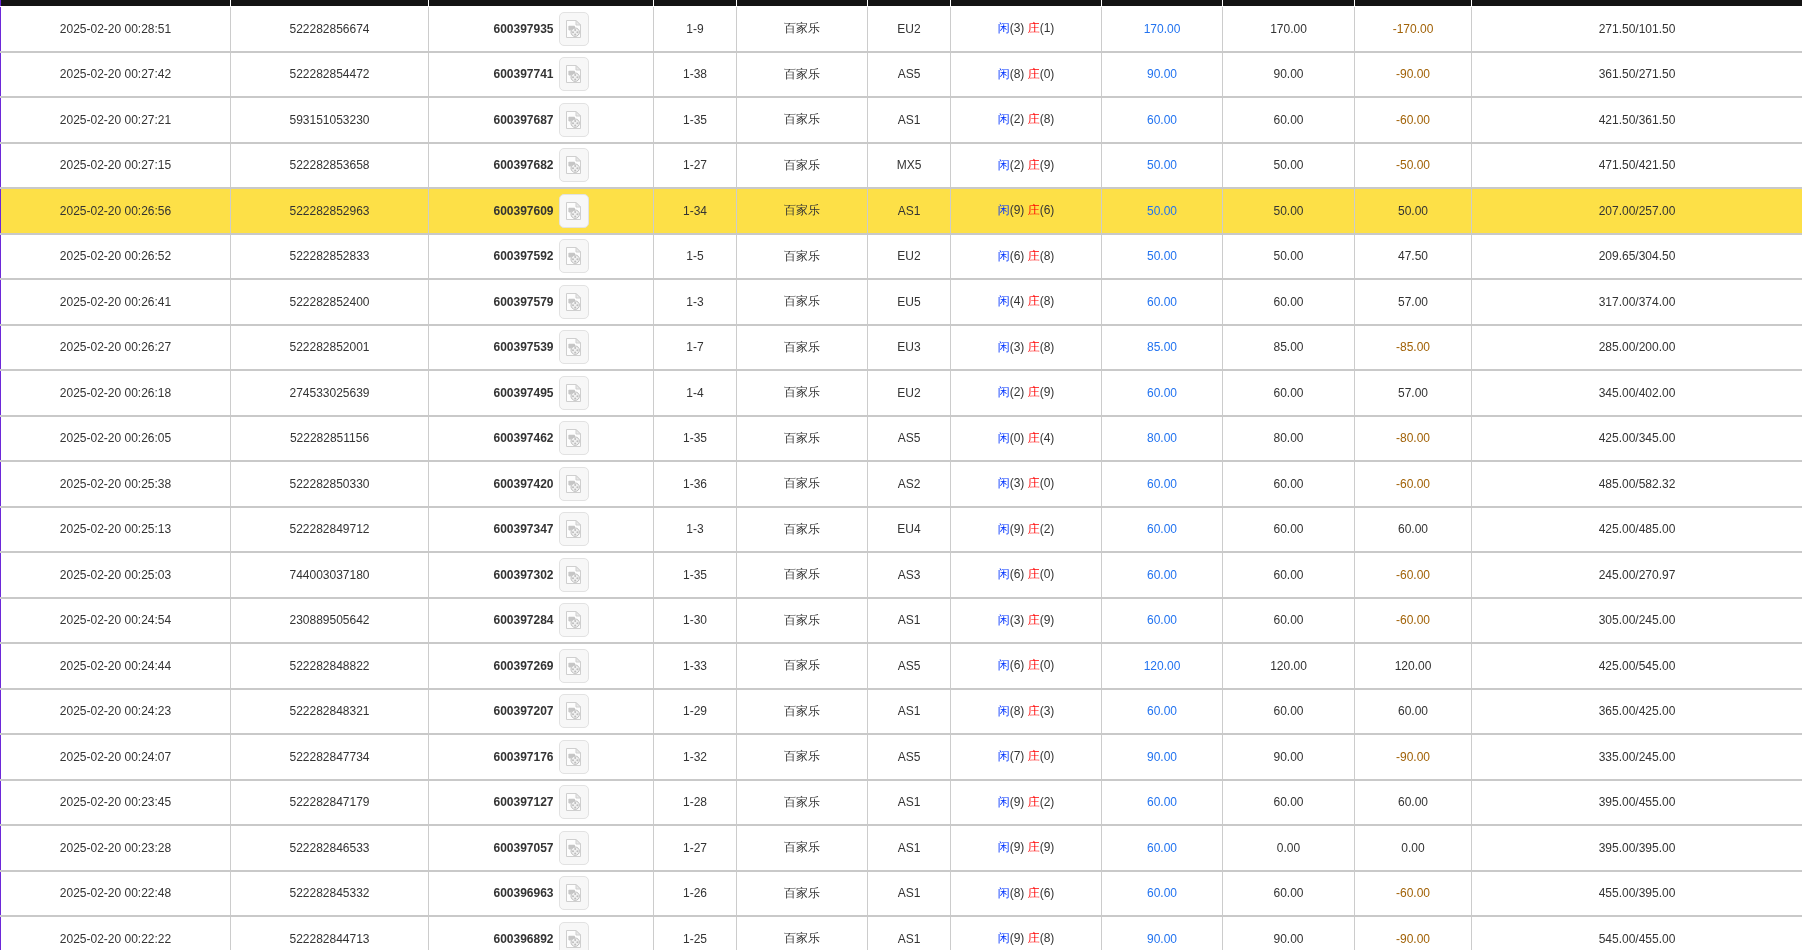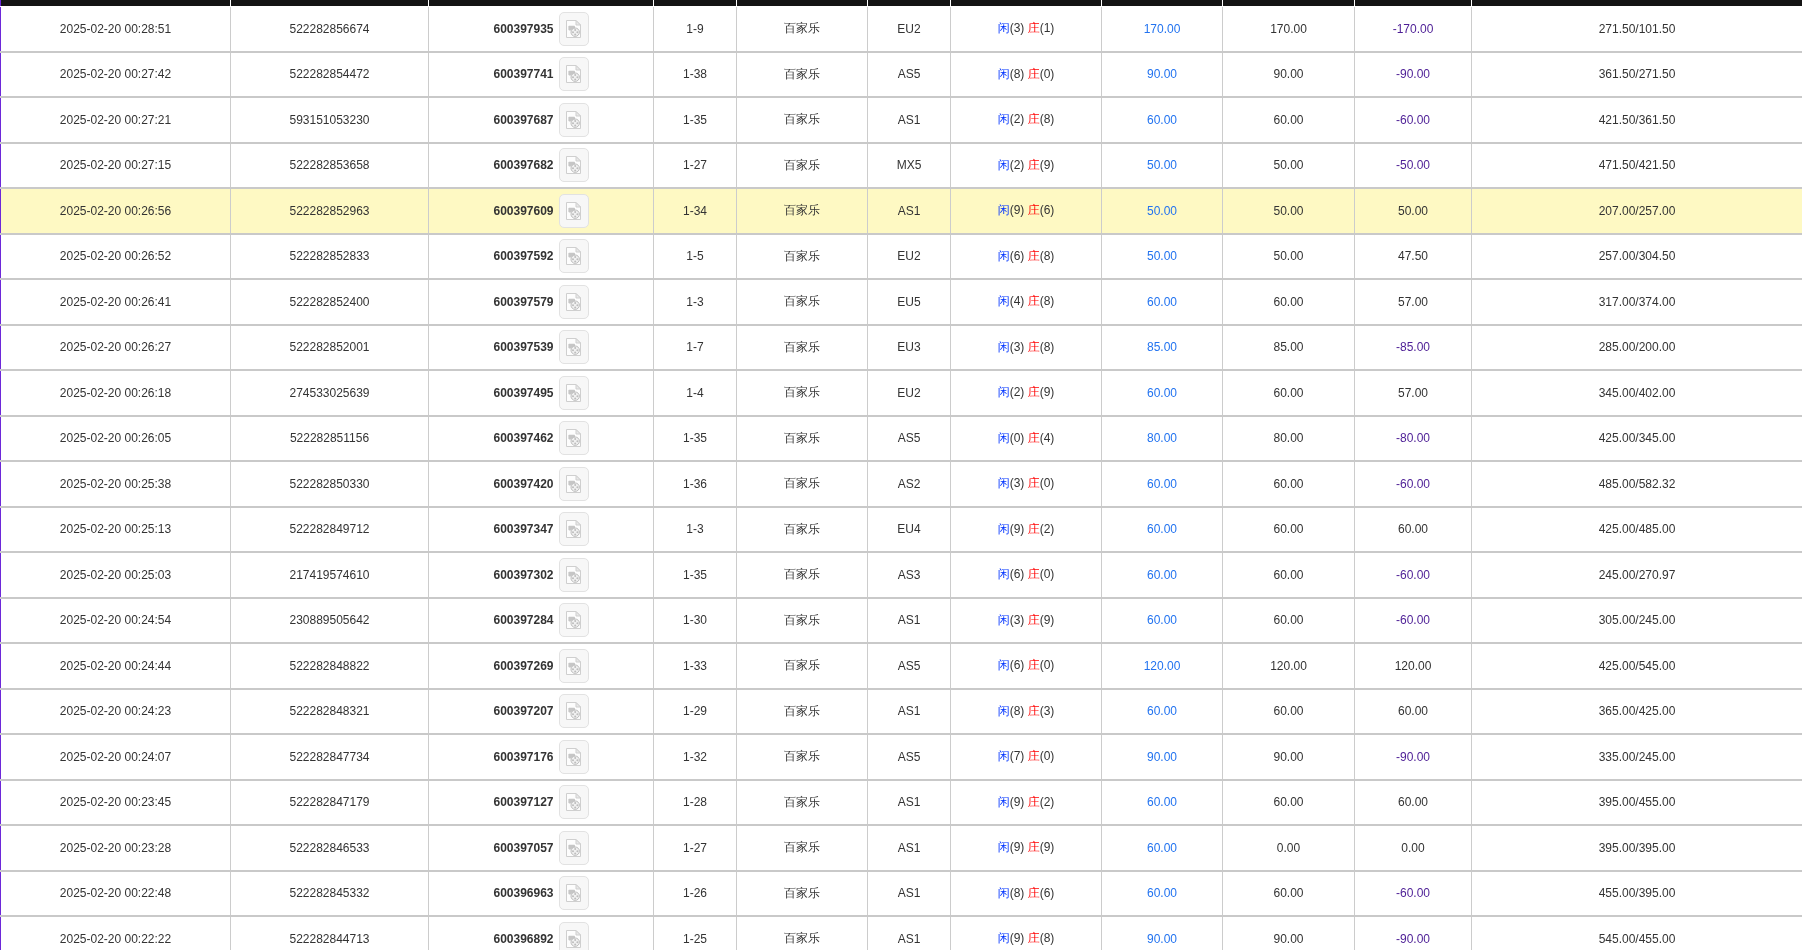--- a/index.html
+++ b/index.html
@@ -3,24 +3,24 @@
 <meta charset="utf-8">
 <style>
   html,body{margin:0;padding:0;background:#fff;}
   body{width:1802px;height:950px;overflow:hidden;font-family:"Liberation Sans",sans-serif;}
   table{width:1802px;table-layout:fixed;border-collapse:collapse;}
   td{border-right:1px solid #ccc;border-bottom:2px solid #c9c9c9;text-align:center;
      color:#333;font-size:12px;padding:0;overflow:hidden;white-space:nowrap;}
   td:first-child{border-left:1px solid #6d28d9;}
   tr.strip td{height:6px;background:#141414;border-right:1px solid #fff;border-bottom:1px solid #fff;}
   tr.data-row td{height:43.5px;}
-  tr.hl td{background:#fef9c3;}
+  tr.hl td{background:#fde047;}
   .amt-link{color:#2273f0;font-weight:700;cursor:pointer;}
   .num{font-weight:400;}
-  .neg{color:#4c1d95;}
+  .neg{color:#a16207;}
   .lbl-p{color:#0033ff;}
   .lbl-b{color:#ff0000;}
   .game-cell-inner{display:inline-flex;align-items:center;gap:5px;justify-content:center;font-weight:bold;}
   .icon-btn{display:inline-flex;align-items:center;justify-content:center;width:28px;height:32px;
      background:#f7f7f7;border:1px solid #e2e2e2;border-radius:5px;cursor:pointer;}
 </style>
 </head>
 <body>
 
 <table>
@@ -218,21 +218,21 @@
         </span>
       </span>
     </td>
     <td>1-5</td>
     <td>百家乐</td>
     <td>EU2</td>
     <td><span class="lbl-p">闲</span>(<span>6</span>)&nbsp;<span class="lbl-b">庄</span>(<span>8</span>)</td>
     <td><span class="amt-link num">50.00</span></td>
     <td>50.00</td>
     <td>47.50</td>
-    <td>257.00/304.50</td>
+    <td>209.65/304.50</td>
   </tr>
       <tr class="data-row">
     <td>2025-02-20 00:26:41</td>
     <td>522282852400</td>
     <td>
       <span class="game-cell-inner">
         <span>600397579</span>
         <span class="icon-btn">
           <svg width="17" height="20" viewBox="0 0 17 20">
             <path d="M1.5 1.5 h9.5 l4.5 4.5 v12.5 h-14 z" fill="#fdfdfd" stroke="#cfcfcf" stroke-width="1"></path>
@@ -396,21 +396,21 @@
     <td>百家乐</td>
     <td>EU4</td>
     <td><span class="lbl-p">闲</span>(<span>9</span>)&nbsp;<span class="lbl-b">庄</span>(<span>2</span>)</td>
     <td><span class="amt-link num">60.00</span></td>
     <td>60.00</td>
     <td>60.00</td>
     <td>425.00/485.00</td>
   </tr>
       <tr class="data-row">
     <td>2025-02-20 00:25:03</td>
-    <td>217419574610</td>
+    <td>744003037180</td>
     <td>
       <span class="game-cell-inner">
         <span>600397302</span>
         <span class="icon-btn">
           <svg width="17" height="20" viewBox="0 0 17 20">
             <path d="M1.5 1.5 h9.5 l4.5 4.5 v12.5 h-14 z" fill="#fdfdfd" stroke="#cfcfcf" stroke-width="1"></path>
             <path d="M11 1.5 l4.5 4.5 h-4.5 z" fill="#e9e9e9" stroke="#cfcfcf" stroke-width="1"></path>
             <rect x="3.4" y="6.8" width="6.6" height="4.6" rx="0.8" fill="#c6c6c6"></rect>
             <circle cx="10.2" cy="13.2" r="4.2" fill="#f1f1f1" stroke="#bdbdbd" stroke-width="1"></circle>
             <circle cx="10.2" cy="10.9" r="1" fill="#bdbdbd"></circle>

